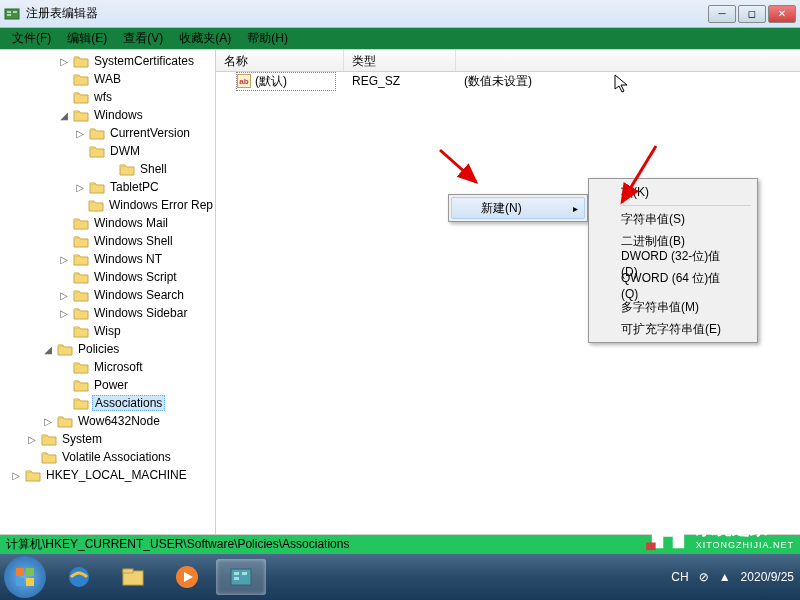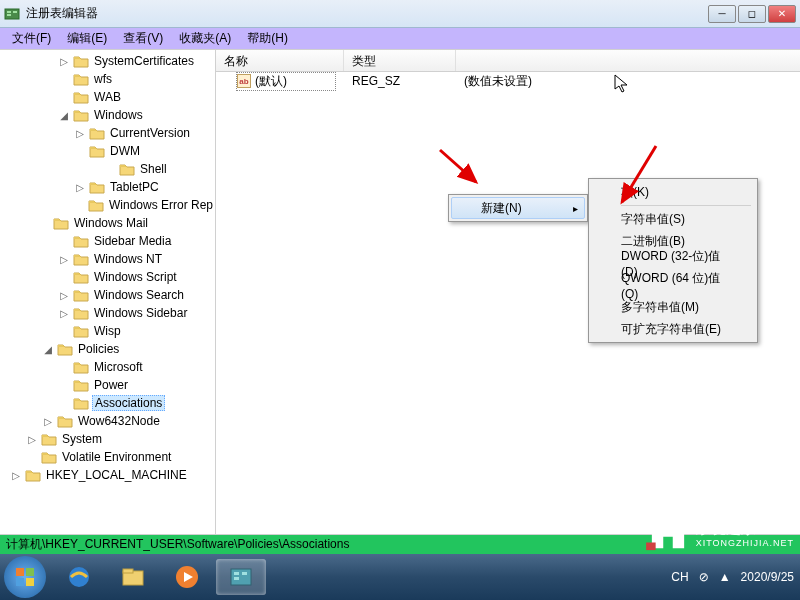--- a/index.html
+++ b/index.html
@@ -9,21 +9,21 @@
 .titlebar { height: 28px; background: linear-gradient(#e8eff8, #d6e5f5); border-bottom: 1px solid #a0b8d0; display: flex; align-items: center; padding: 0 4px; }
 .titlebar .app-icon { width: 16px; height: 16px; margin-right: 6px; }
 .titlebar .title { flex: 1; }
 .titlebar .win-btns { display: flex; gap: 2px; }
 .win-btn { width: 28px; height: 18px; border: 1px solid #888; border-radius: 2px; display: flex; align-items: center; justify-content: center; font-size: 10px; }
 .win-btn.min { background: linear-gradient(#e8f0f8,#c8d8e8); }
 .win-btn.max { background: linear-gradient(#e8f0f8,#c8d8e8); }
 .win-btn.close { background: linear-gradient(#f08080,#d04040); color: #fff; }
 
 
-.menubar { height: 22px; background: #c4b5fd; border-bottom: 1px solid #d0d0d0; display: flex; align-items: center; padding: 0 4px; }
+.menubar { height: 22px; background: #15803d; border-bottom: 1px solid #d0d0d0; display: flex; align-items: center; padding: 0 4px; }
 .menu-item { padding: 2px 8px; cursor: default; }
 
 
 .main { display: flex; height: 484px; background: #fff; }
 .tree-pane { width: 216px; border-right: 1px solid #d0d0d0; overflow: hidden; position: relative; background: #fff; }
 .list-pane { flex: 1; position: relative; background: #fff; }
 
 
 .tree { padding: 2px 0; }
 .tree-row { display: flex; align-items: center; height: 18px; white-space: nowrap; cursor: default; }
@@ -66,21 +66,21 @@
 .task-btn.active { background: rgba(255,255,255,0.2); box-shadow: inset 0 0 4px rgba(255,255,255,0.5); }
 .tray { position: absolute; right: 6px; color: #fff; display: flex; align-items: center; gap: 10px; font-size: 11px; }
 
 
 .arrow-svg { position: absolute; pointer-events: none; }
 
 
 .watermark { position: absolute; right: 6px; bottom: 48px; display: flex; align-items: center; color: #fff; }
 .watermark .house { width: 48px; height: 38px; }
 .watermark .wm-text { display: flex; flex-direction: column; margin-left: 4px; }
-.watermark .wm-text span:first-child { font-size: 15px; font-weight: bold; }
+.watermark .wm-text span:first-child { font-size: 18px; font-weight: bold; }
 .watermark .wm-text span:last-child { font-size: 9px; letter-spacing: 1px; }
 
 
 .cursor { position: absolute; pointer-events: none; }
 </style>
 </head>
 <body>
 
 <div class="titlebar">
   <svg class="app-icon" viewBox="0 0 16 16">
@@ -116,31 +116,31 @@
               <path d="M1,3 L6,3 L8,5 L1,5 Z" fill="#e8c860"></path>
             </svg></span>
           <span class="label-text">SystemCertificates</span>
         </div>
         <div class="tree-row" style="padding-left: 58px;">
           <span class="expander"></span>
           <span class="folder-icon"><svg class="folder-svg" width="16" height="14">
               <path d="M1,3 L6,3 L8,5 L15,5 L15,13 L1,13 Z" fill="#f6d778" stroke="#c9a84e"></path>
               <path d="M1,3 L6,3 L8,5 L1,5 Z" fill="#e8c860"></path>
             </svg></span>
+          <span class="label-text">WAB</span>
+        </div>
+        <div class="tree-row" style="padding-left: 58px;">
+          <span class="expander"></span>
+          <span class="folder-icon"><svg class="folder-svg" width="16" height="14">
+              <path d="M1,3 L6,3 L8,5 L15,5 L15,13 L1,13 Z" fill="#f6d778" stroke="#c9a84e"></path>
+              <path d="M1,3 L6,3 L8,5 L1,5 Z" fill="#e8c860"></path>
+            </svg></span>
           <span class="label-text">wfs</span>
         </div>
         <div class="tree-row" style="padding-left: 58px;">
-          <span class="expander"></span>
-          <span class="folder-icon"><svg class="folder-svg" width="16" height="14">
-              <path d="M1,3 L6,3 L8,5 L15,5 L15,13 L1,13 Z" fill="#f6d778" stroke="#c9a84e"></path>
-              <path d="M1,3 L6,3 L8,5 L1,5 Z" fill="#e8c860"></path>
-            </svg></span>
-          <span class="label-text">WAB</span>
-        </div>
-        <div class="tree-row" style="padding-left: 58px;">
           <span class="expander">◢</span>
           <span class="folder-icon"><svg class="folder-svg" width="16" height="14">
               <path d="M1,3 L6,3 L8,5 L15,5 L15,13 L1,13 Z" fill="#f6d778" stroke="#c9a84e"></path>
               <path d="M1,3 L6,3 L8,5 L1,5 Z" fill="#e8c860"></path>
             </svg></span>
           <span class="label-text">Windows</span>
         </div>
         <div class="tree-row" style="padding-left: 74px;">
           <span class="expander">▷</span>
           <span class="folder-icon"><svg class="folder-svg" width="16" height="14">
@@ -174,35 +174,35 @@
           <span class="label-text">TabletPC</span>
         </div>
         <div class="tree-row" style="padding-left: 74px;">
           <span class="expander"></span>
           <span class="folder-icon"><svg class="folder-svg" width="16" height="14">
               <path d="M1,3 L6,3 L8,5 L15,5 L15,13 L1,13 Z" fill="#f6d778" stroke="#c9a84e"></path>
               <path d="M1,3 L6,3 L8,5 L1,5 Z" fill="#e8c860"></path>
             </svg></span>
           <span class="label-text">Windows Error Rep</span>
         </div>
-        <div class="tree-row" style="padding-left: 38px;">
+        <div class="tree-row" style="padding-left: 58px;">
           <span class="expander"></span>
           <span class="folder-icon"><svg class="folder-svg" width="16" height="14">
               <path d="M1,3 L6,3 L8,5 L15,5 L15,13 L1,13 Z" fill="#f6d778" stroke="#c9a84e"></path>
               <path d="M1,3 L6,3 L8,5 L1,5 Z" fill="#e8c860"></path>
             </svg></span>
           <span class="label-text">Windows Mail</span>
         </div>
         <div class="tree-row" style="padding-left: 58px;">
           <span class="expander"></span>
           <span class="folder-icon"><svg class="folder-svg" width="16" height="14">
               <path d="M1,3 L6,3 L8,5 L15,5 L15,13 L1,13 Z" fill="#f6d778" stroke="#c9a84e"></path>
               <path d="M1,3 L6,3 L8,5 L1,5 Z" fill="#e8c860"></path>
             </svg></span>
-          <span class="label-text">Sidebar Media</span>
+          <span class="label-text">Windows Shell</span>
         </div>
         <div class="tree-row" style="padding-left: 58px;">
           <span class="expander">▷</span>
           <span class="folder-icon"><svg class="folder-svg" width="16" height="14">
               <path d="M1,3 L6,3 L8,5 L15,5 L15,13 L1,13 Z" fill="#f6d778" stroke="#c9a84e"></path>
               <path d="M1,3 L6,3 L8,5 L1,5 Z" fill="#e8c860"></path>
             </svg></span>
           <span class="label-text">Windows NT</span>
         </div>
         <div class="tree-row" style="padding-left: 58px;">
@@ -284,21 +284,21 @@
               <path d="M1,3 L6,3 L8,5 L1,5 Z" fill="#e8c860"></path>
             </svg></span>
           <span class="label-text">System</span>
         </div>
         <div class="tree-row" style="padding-left: 26px;">
           <span class="expander"></span>
           <span class="folder-icon"><svg class="folder-svg" width="16" height="14">
               <path d="M1,3 L6,3 L8,5 L15,5 L15,13 L1,13 Z" fill="#f6d778" stroke="#c9a84e"></path>
               <path d="M1,3 L6,3 L8,5 L1,5 Z" fill="#e8c860"></path>
             </svg></span>
-          <span class="label-text">Volatile Environment</span>
+          <span class="label-text">Volatile Associations</span>
         </div>
         <div class="tree-row" style="padding-left: 10px;">
           <span class="expander">▷</span>
           <span class="folder-icon"><svg class="folder-svg" width="16" height="14">
               <path d="M1,3 L6,3 L8,5 L15,5 L15,13 L1,13 Z" fill="#f6d778" stroke="#c9a84e"></path>
               <path d="M1,3 L6,3 L8,5 L1,5 Z" fill="#e8c860"></path>
             </svg></span>
           <span class="label-text">HKEY_LOCAL_MACHINE</span>
         </div>
       </div>

